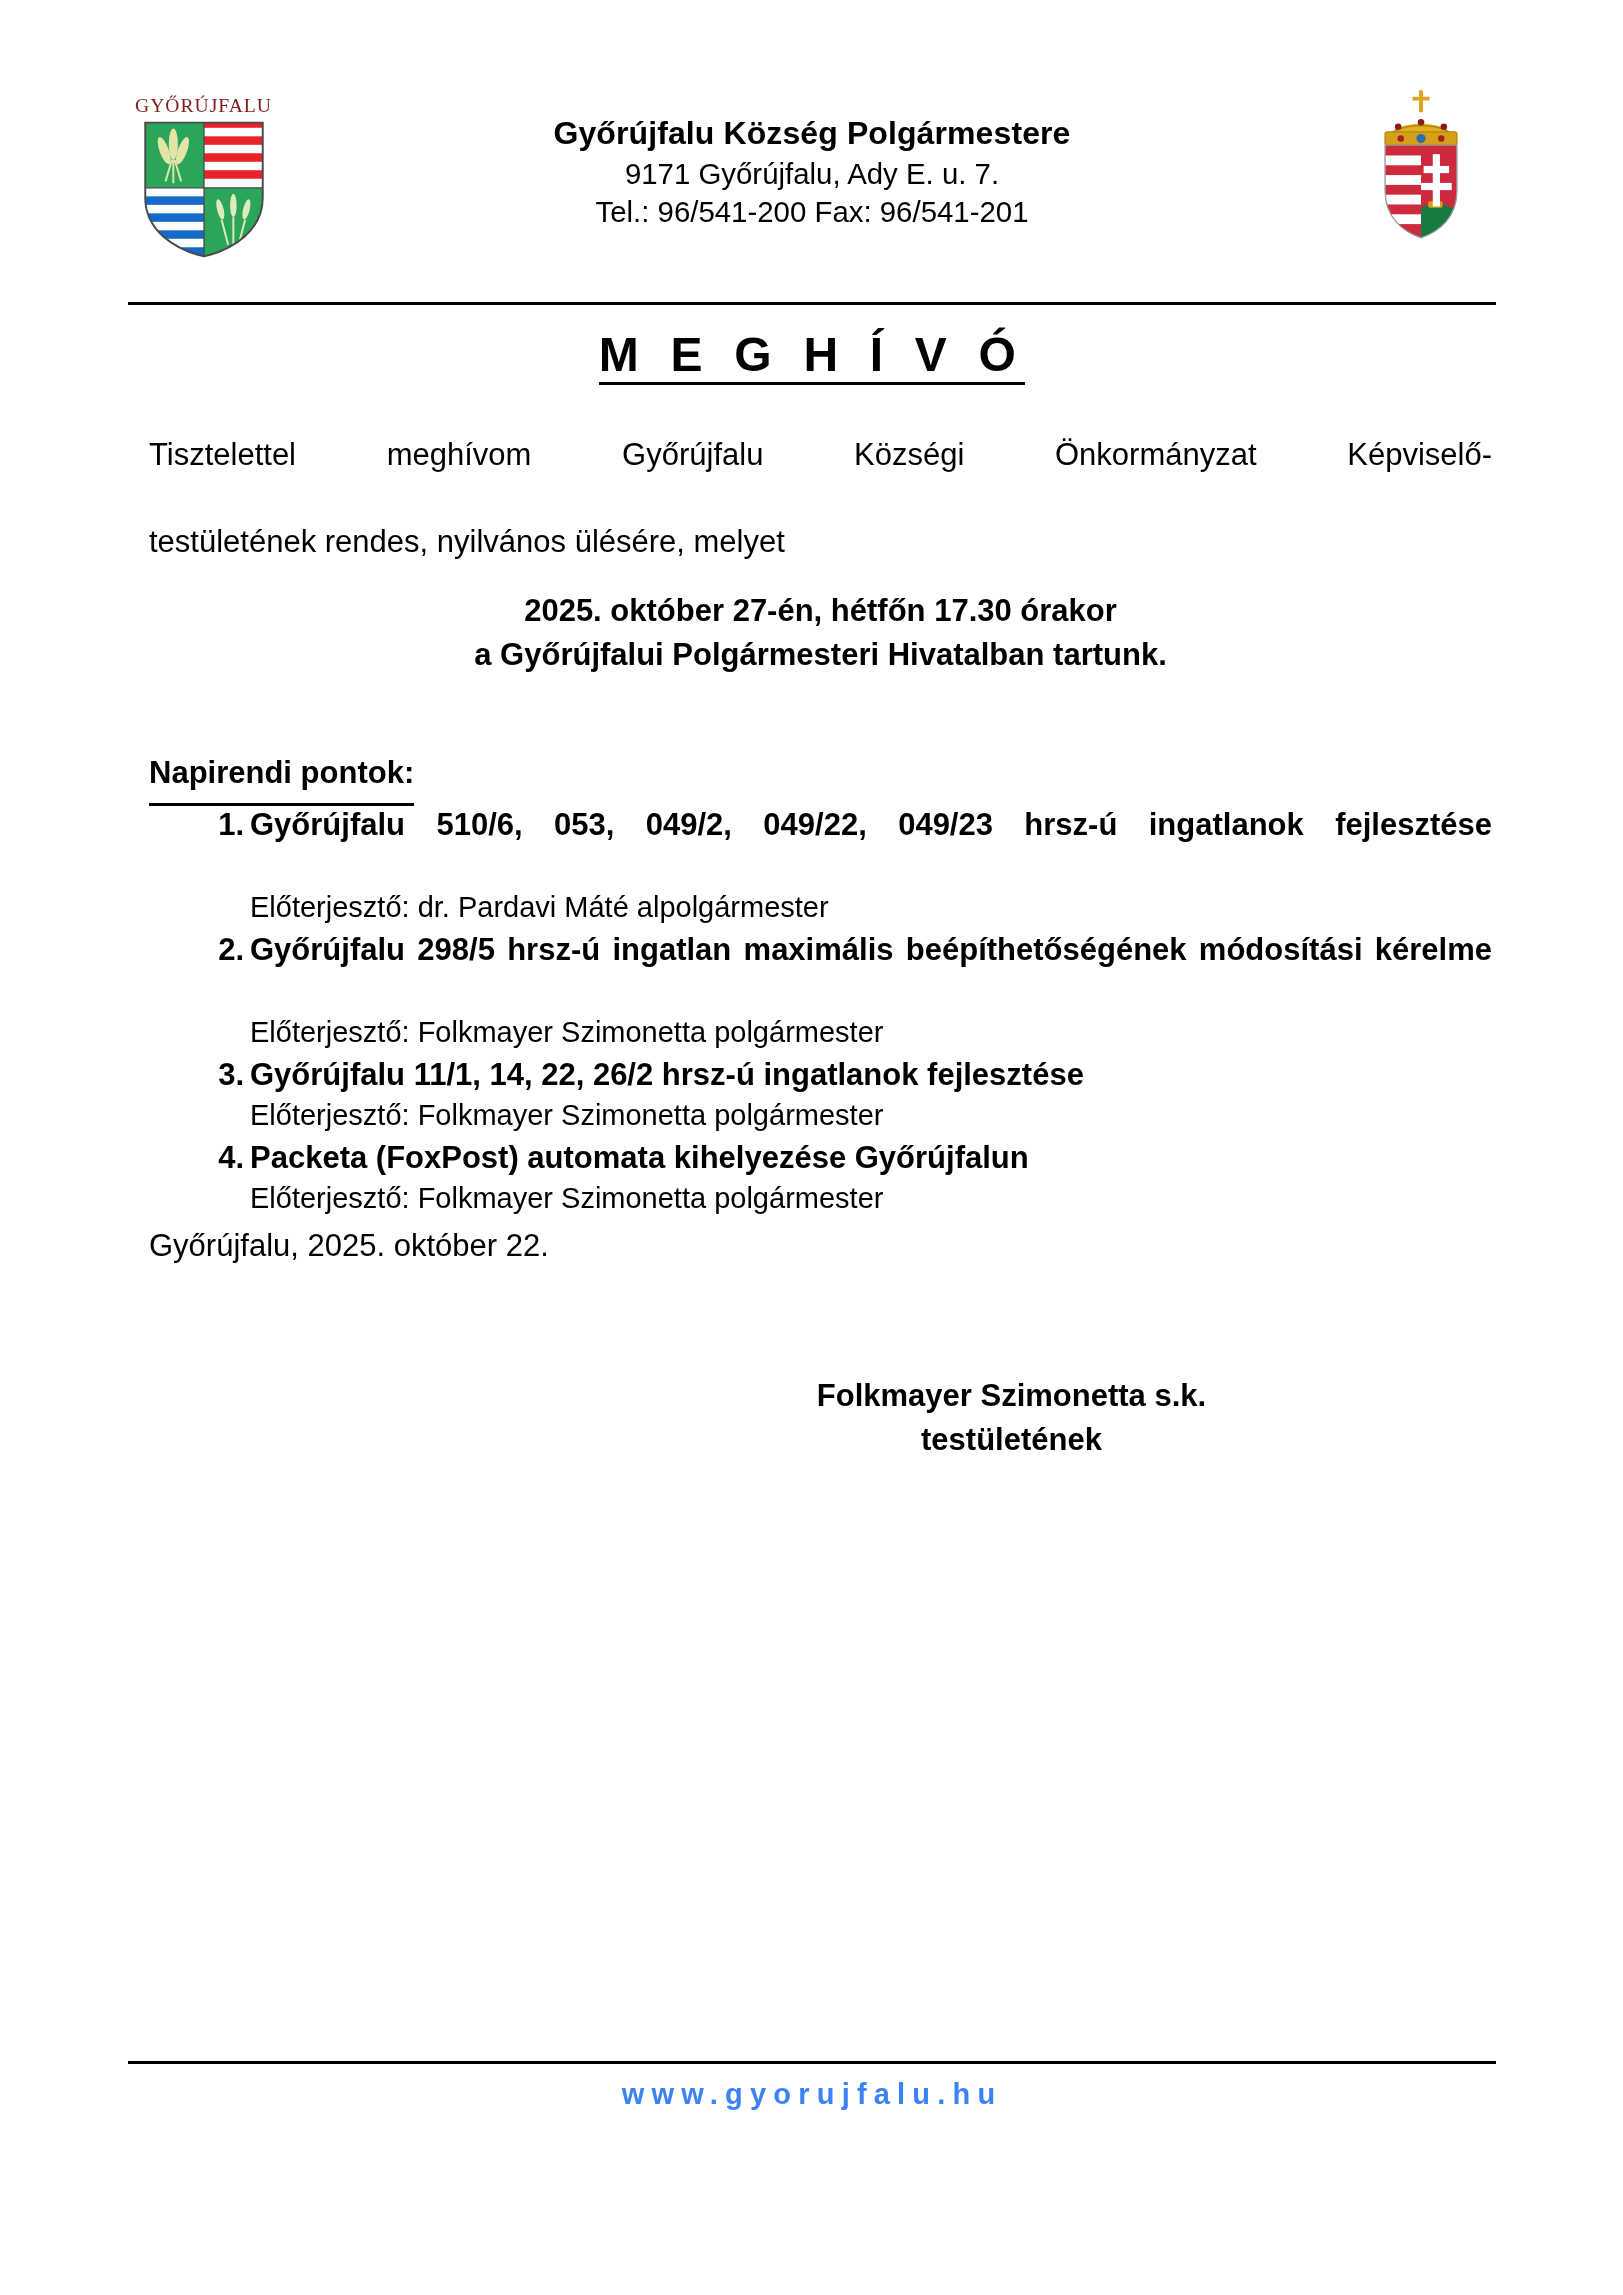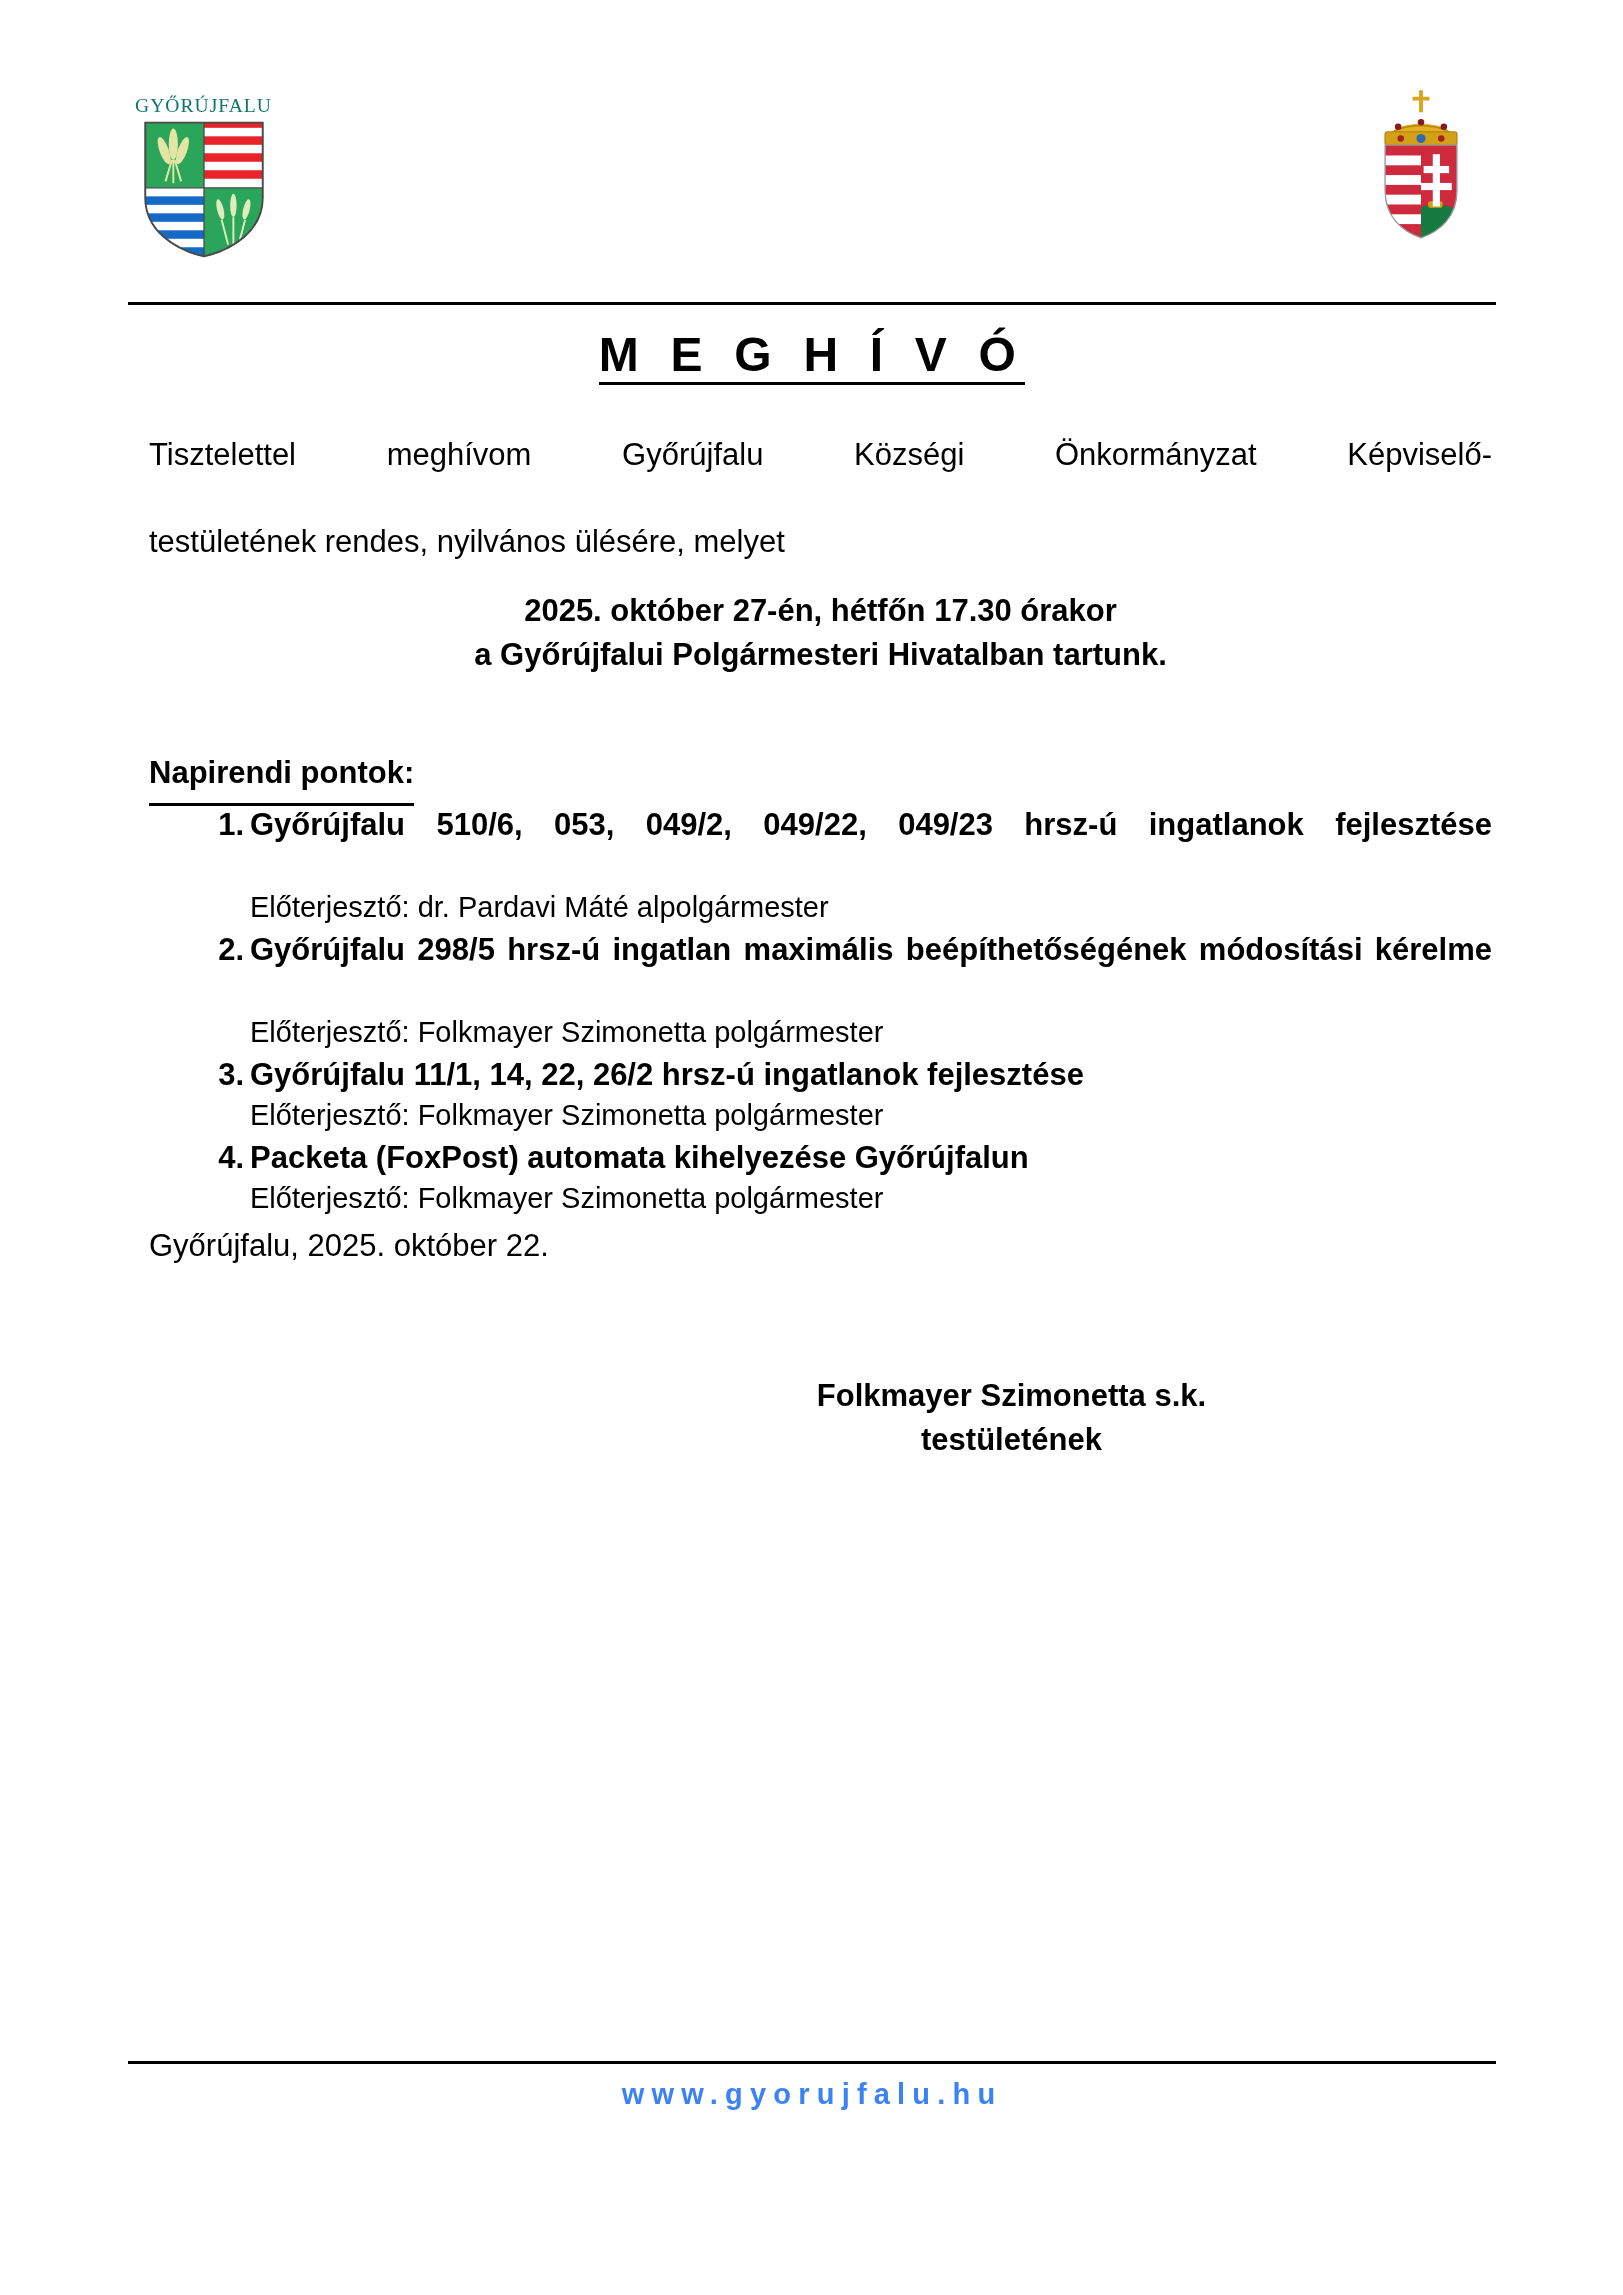--- a/index.html
+++ b/index.html
@@ -36,21 +36,21 @@
     flex: 0 0 151px;
     display: flex;
     flex-direction: column;
     align-items: center;
     padding-top: 15.7px;
   }
   .crest-left .crest-caption {
     font-family: "Liberation Serif", serif;
     font-size: 19.6px;
     letter-spacing: 1px;
-    color: #0f766e;
+    color: #7f1d1d;
     margin-bottom: 2.6px;
     white-space: nowrap;
   }
   .crest-right {
     width: 151px;
     flex: 0 0 151px;
     display: flex;
     justify-content: center;
     padding-top: 6.5px;
   }
@@ -262,20 +262,25 @@
             <ellipse cx="160" cy="138" rx="5" ry="16" transform="rotate(14 160 138)"></ellipse>
             <path d="M122 154 L132 192 M140 150 L140 196 M158 154 L148 192" stroke="#e8efc0" stroke-width="3" fill="none"></path>
           </g>
         </g>
         <path d="M5 5 H185 V120 C185 170 140 200 95 210 C50 200 5 170 5 120 Z" fill="none" stroke="#4a4a4a" stroke-width="3"></path>
         <line x1="95" y1="5" x2="95" y2="210" stroke="#4a4a4a" stroke-width="2"></line>
         <line x1="5" y1="105" x2="185" y2="105" stroke="#4a4a4a" stroke-width="2"></line>
       </svg>
     </div>
 
+    <div class="header-text">
+      <div class="office-title">Győrújfalu Község Polgármestere</div>
+      <div class="office-addr">9171 Győrújfalu, Ady E. u. 7.</div>
+      <div class="office-phone">Tel.: 96/541-200 Fax: 96/541-201</div>
+    </div>
 
     <div class="crest-right">
       <svg width="98" height="154" viewBox="0 0 150 235">
 
         <g>
           <path d="M72 6 L78 6 L78 16 L88 16 L88 22 L78 22 L78 40 L72 40 L72 22 L62 22 L62 16 L72 16 Z" fill="#d9a520"></path>
           <path d="M22 86 C22 48 128 48 128 86 Z" fill="#e0b020"></path>
           <path d="M22 86 C22 52 128 52 128 86 Z" fill="none" stroke="#b8860b" stroke-width="2"></path>
           <rect x="20" y="70" width="110" height="20" rx="4" fill="#d4a017" stroke="#b8860b" stroke-width="2"></rect>
           <circle cx="75" cy="80" r="7" fill="#2b6cb0"></circle>

